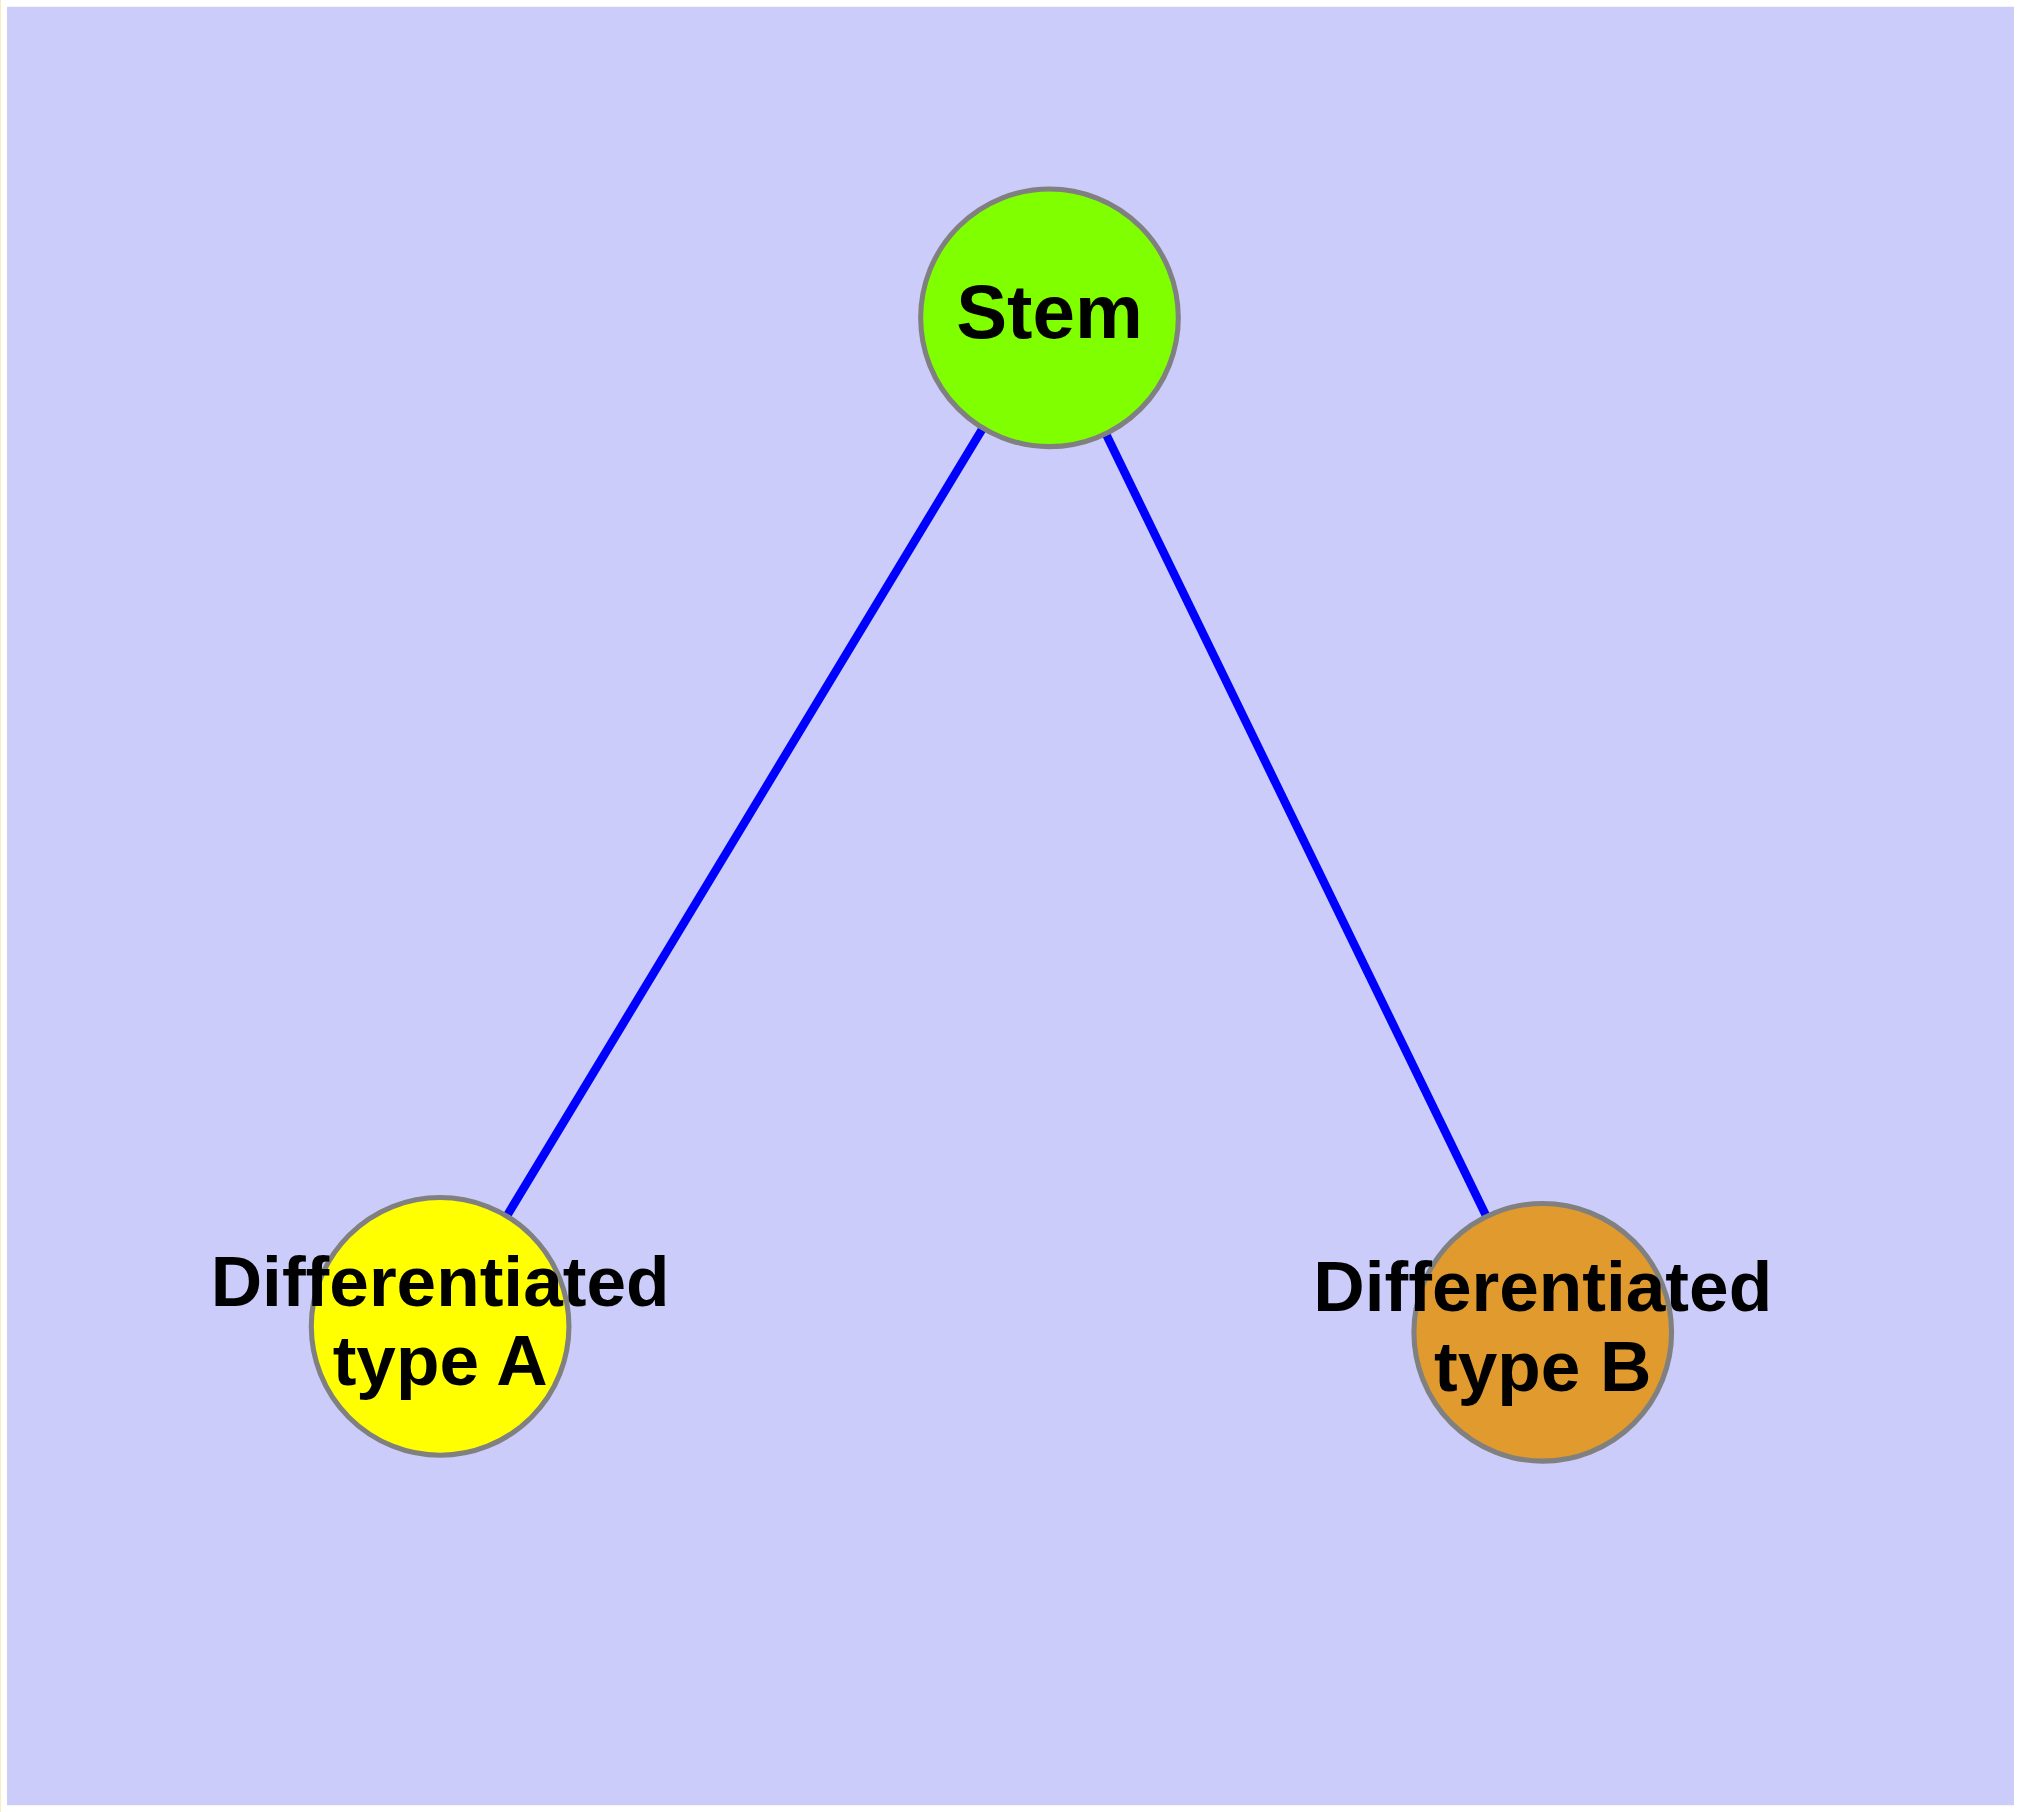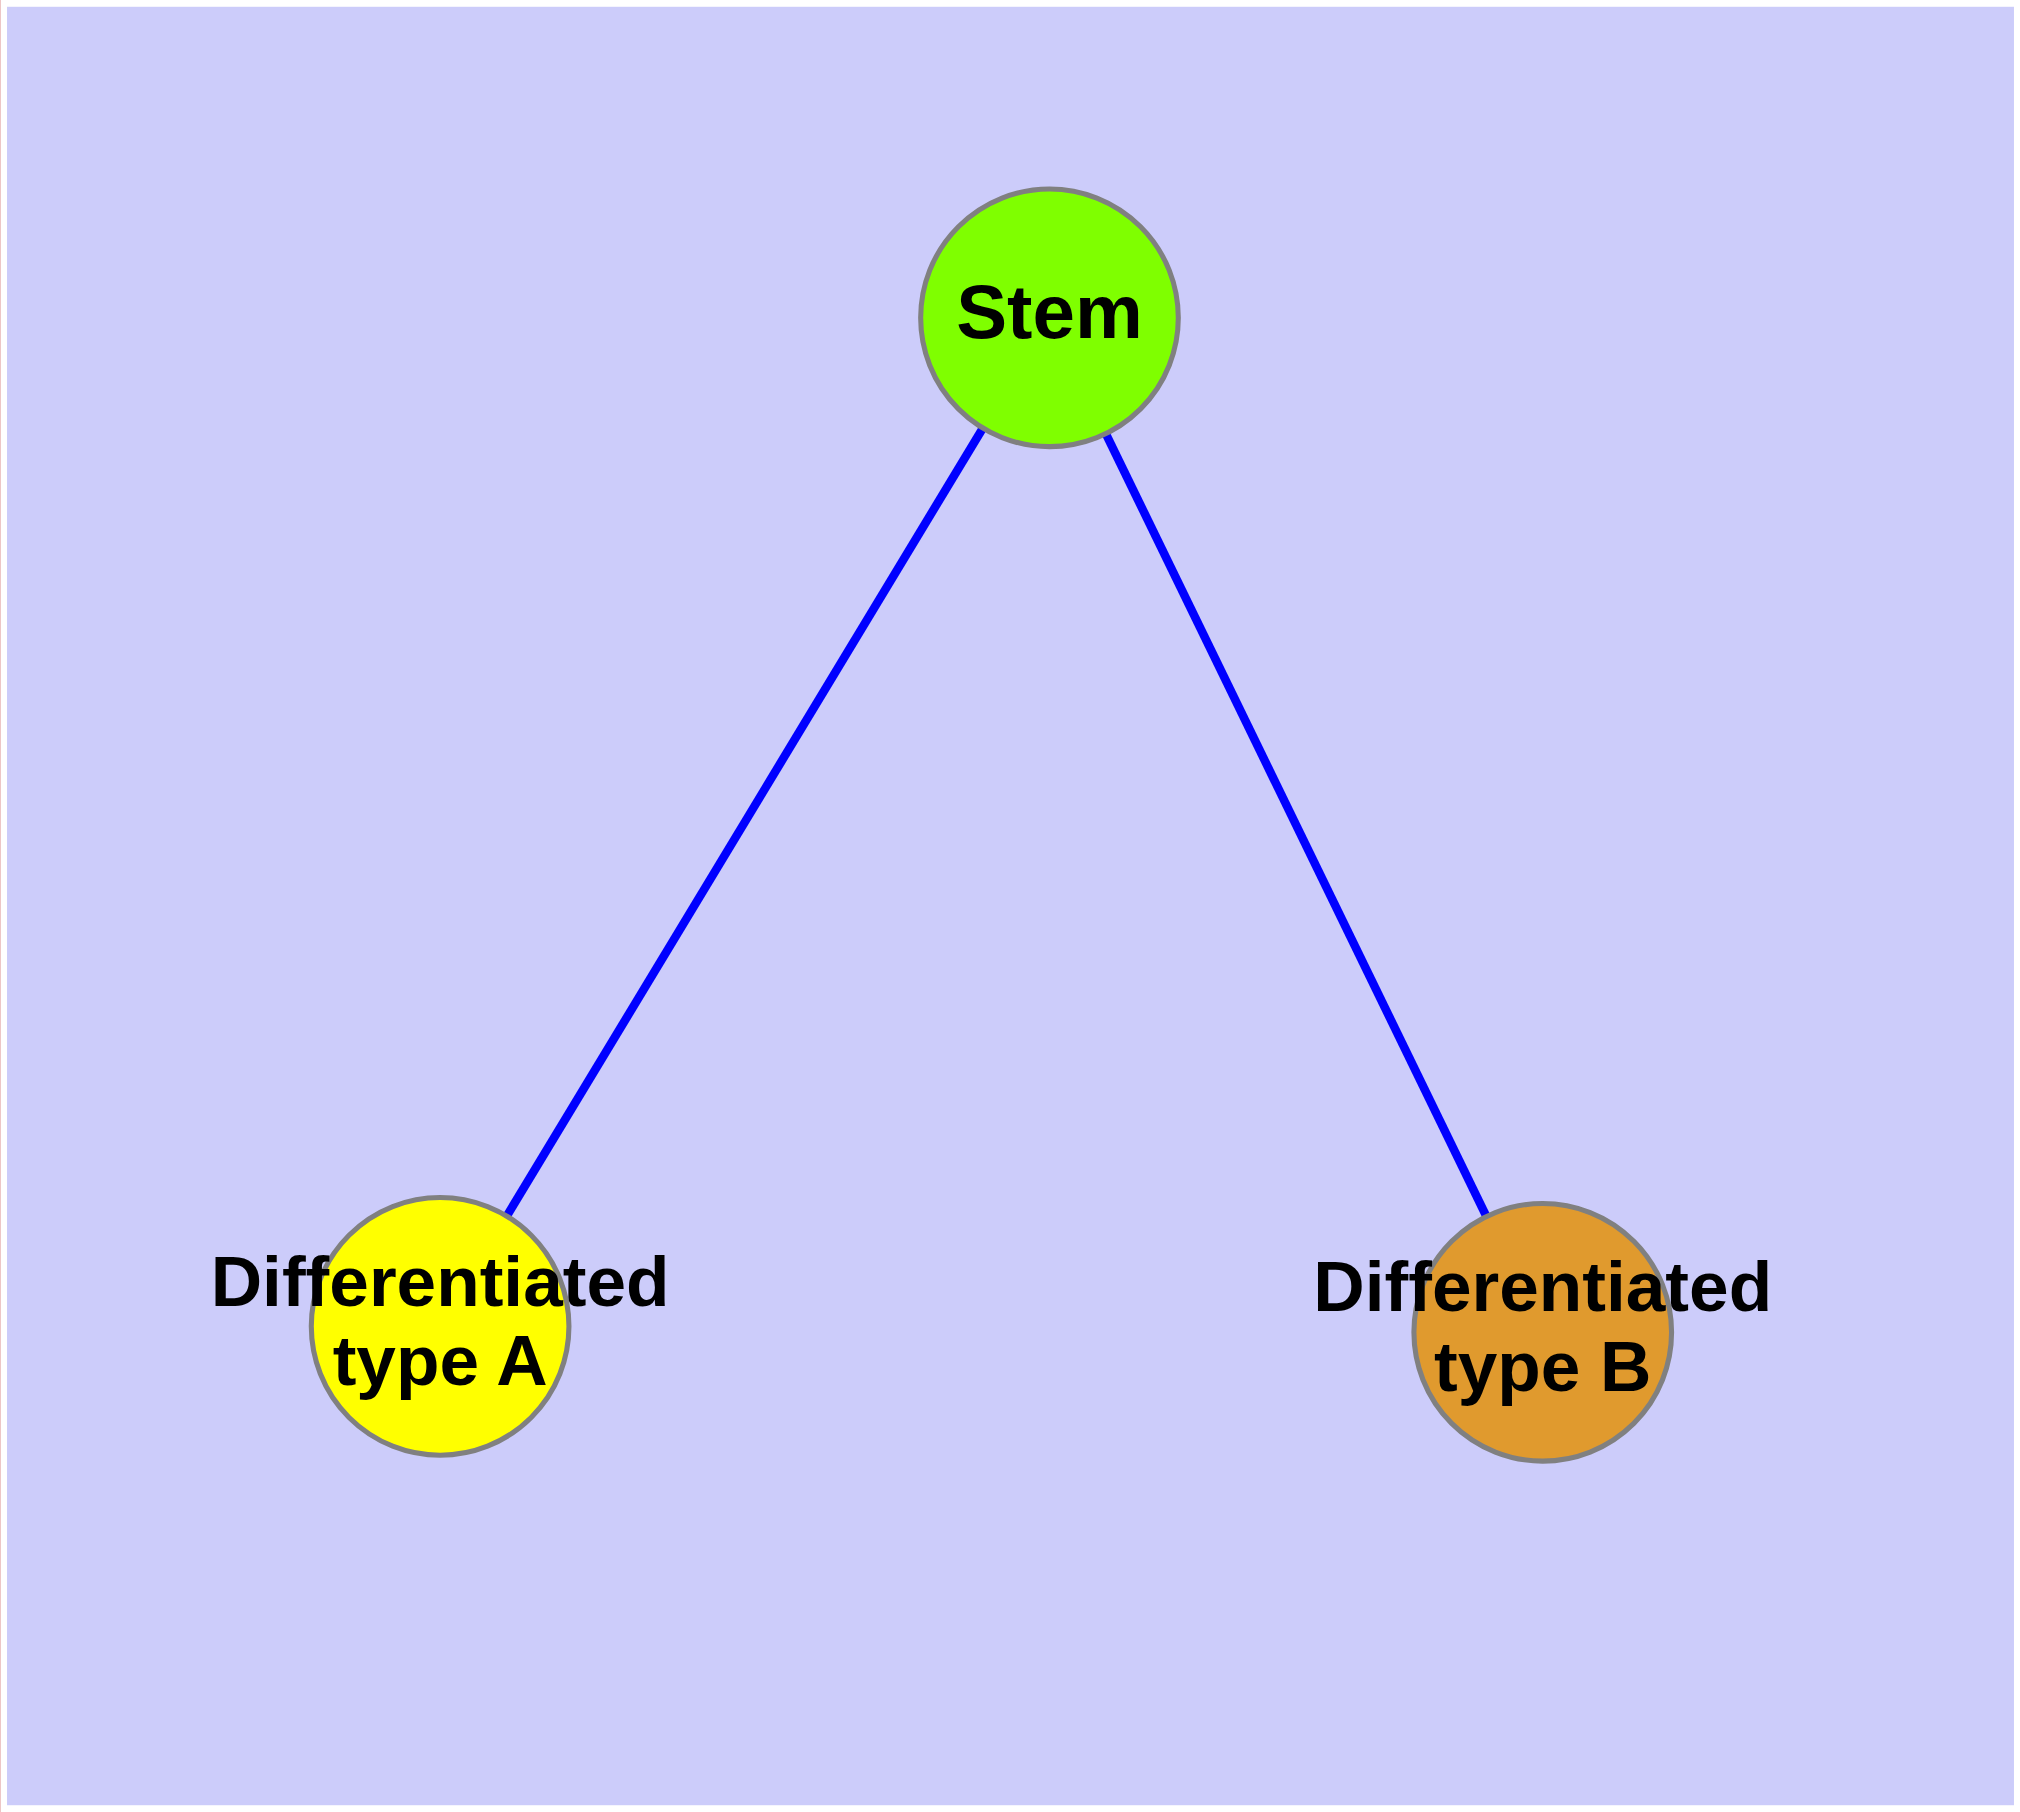--- a/index.html
+++ b/index.html
@@ -32,21 +32,21 @@
     font-family: "Liberation Sans", sans-serif;
     font-weight: bold;
     fill: #000000;
     text-anchor: middle;
     dominant-baseline: middle;
   }
 </style>
 </head>
 <body style="width: 2021px; height: 1812px;">
 
-<div id="figure-root" style="width: 1625px; height: 1812px; background: #b91c1c;">
+<div id="figure-root" style="width: 1625px; height: 1812px; background: #eab308;">
   <svg id="graph-canvas" viewBox="0 0 2384 2138" xmlns="http://www.w3.org/2000/svg">
 
     <rect x="0" y="0" width="2384" height="2138" fill="#ffffff"></rect>
 
     <rect id="plot-bg" x="8" y="8" width="2368" height="2122" fill="#ccccfa"></rect>
 
     <g id="edges-layer">
       <line id="edge-0" x1="1238" y1="375" x2="519" y2="1565" stroke="#0000ff" stroke-width="10" stroke-linecap="butt"></line>
       <line id="edge-1" x1="1238" y1="375" x2="1820" y2="1572" stroke="#0000ff" stroke-width="10" stroke-linecap="butt"></line>
     </g>

